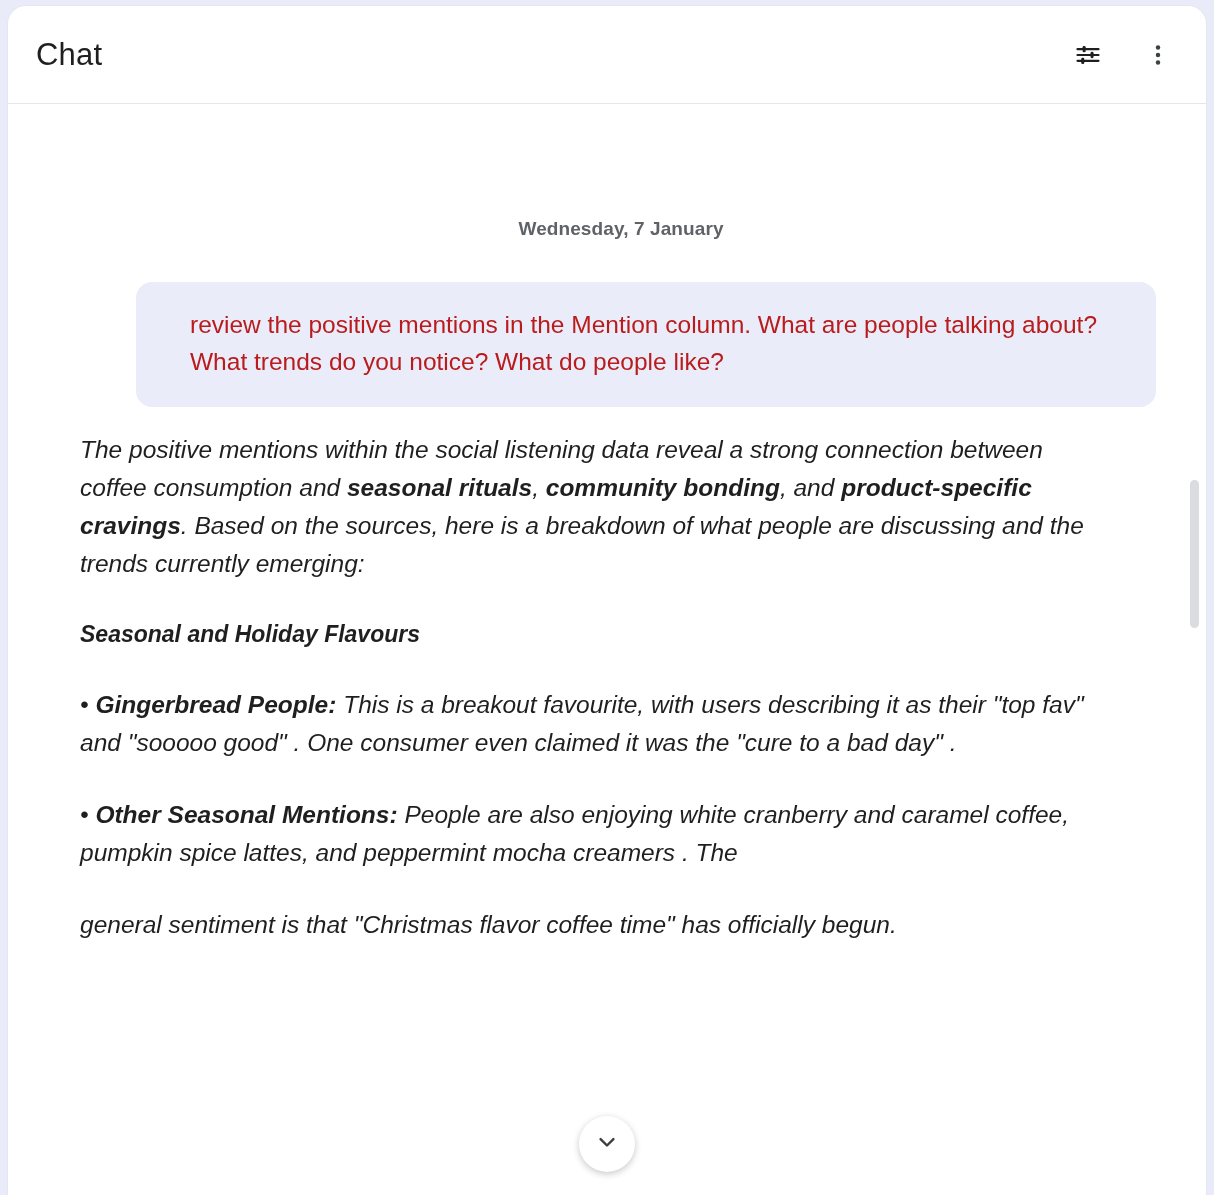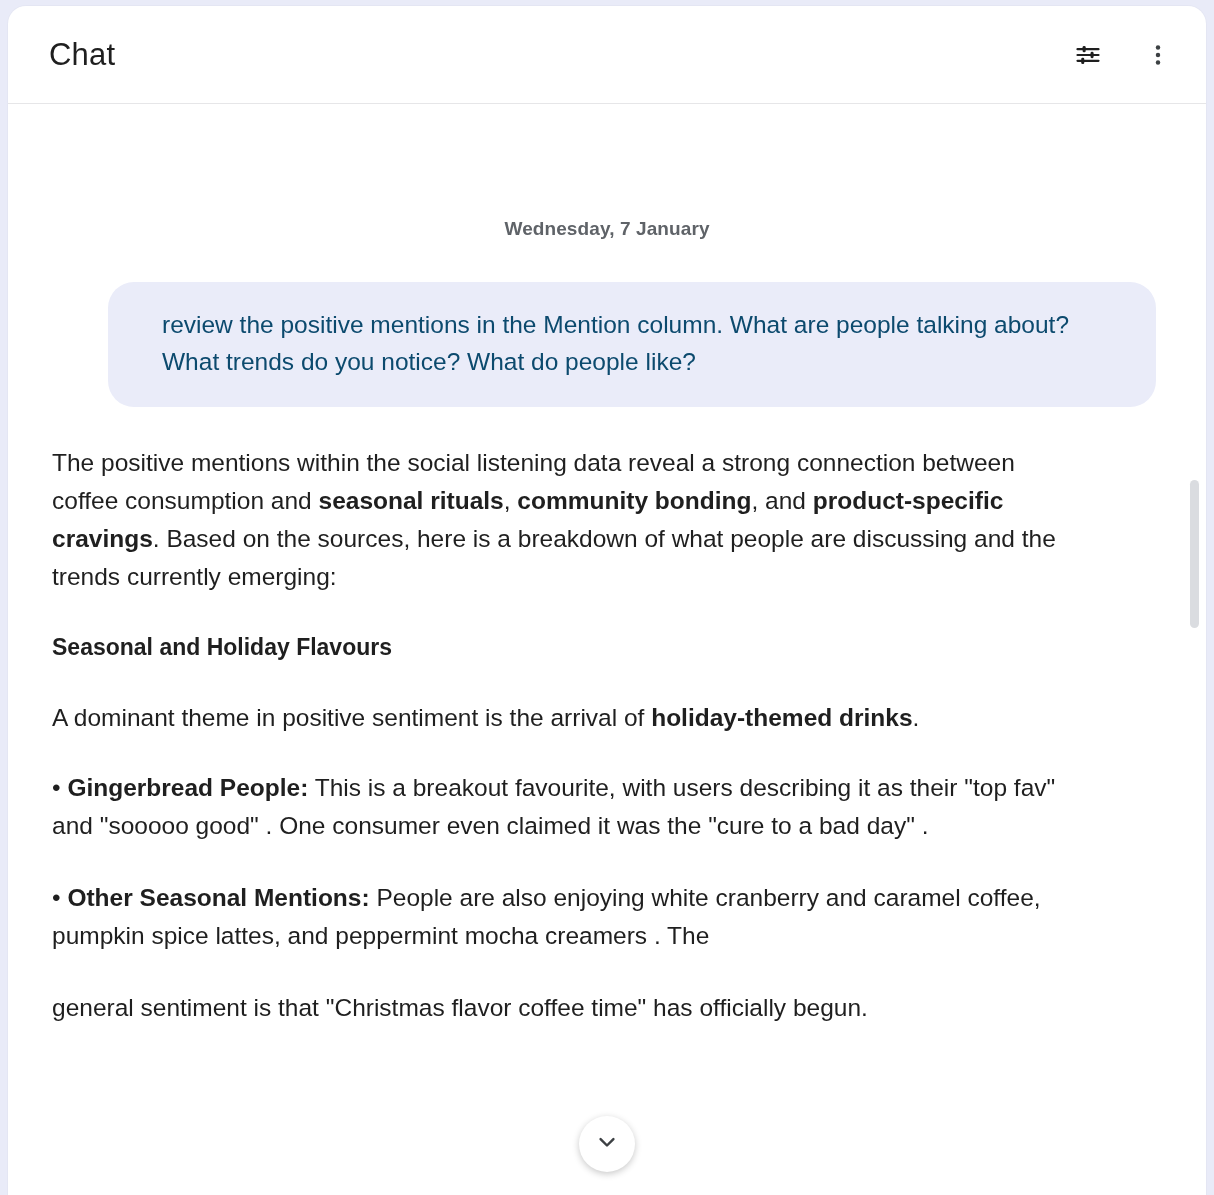--- a/index.html
+++ b/index.html
@@ -26,21 +26,21 @@
     overflow: hidden;
     box-shadow: 0 0 0 1px rgba(0,0,0,0.02);
   }
   
   .chat-header {
     position: relative;
     height: 98px;
     border-bottom: 1px solid #e6e6e8;
     display: flex;
     align-items: center;
-    padding: 0 26px 0 41px;
+    padding: 0 26px 0 28px;
     box-sizing: border-box;
   }
   .chat-title {
     font-size: 31px;
     color: #1f1f1f;
     font-weight: 400;
     letter-spacing: 0.2px;
     flex: 1;
   }
   .header-actions {
@@ -59,47 +59,48 @@
   }
 
   
   .chat-body {
     position: relative;
     height: calc(100% - 99px);
     padding: 0 0 0 0;
     overflow: hidden;
   }
   .content {
-    padding: 0 44px 0 44px;
+    padding: 0 44px 0 72px;
   }
   .date-divider {
     text-align: center;
     font-size: 19px;
     color: #5f6368;
     font-weight: 600;
     margin-top: 114px;
     letter-spacing: 0.1px;
   }
 
   .user-bubble {
     margin: 42px 6px 0 56px;
     background: #eaecf9;
-    border-radius: 26px;
+    border-radius: 16px;
     padding: 24px 38px 26px 54px;
     font-size: 24.5px;
     line-height: 1.53;
-    color: #0c4a6e;
+    color: #b91c1c;
     box-sizing: border-box;
   }
 
   .assistant {
-    margin-top: 37px;
+    margin-top: 24px;
     font-size: 24.5px;
     line-height: 1.55;
     color: #1f1f1f;
+    font-style: italic;
   }
   .assistant p {
     margin: 0 0 34px 0;
     max-width: 1010px;
   }
   .assistant p.tight { margin-bottom: 32px; }
   .assistant b, .assistant strong { font-weight: 700; }
   .sub-heading {
     font-weight: 700;
     font-size: 23px;
@@ -188,21 +189,20 @@
         <div class="date-divider">Wednesday, 7 January</div>
 
         <div class="user-bubble">review the positive mentions in the Mention column. What are people talking about? What trends do you notice? What do people like?</div>
 
         <div class="assistant">
 
           <p><span>The positive mentions within the social listening data reveal a strong connection between coffee consumption and </span><b>seasonal rituals</b><span>, </span><b>community bonding</b><span>, and </span><b>product-specific cravings</b><span>. Based on the sources, here is a breakdown of what people are discussing and the trends currently emerging:</span></p>
 
           <div class="sub-heading">Seasonal and Holiday Flavours</div>
 
-          <p class="tight"><span>A dominant theme in positive sentiment is the arrival of </span><b>holiday-themed drinks</b><span>.</span></p>
 
           <div class="bullet"><span>•</span> <b>Gingerbread People:</b><span> This is a breakout favourite, with users describing it as their "top fav" and "sooooo good" . One consumer even claimed it was the "cure to a bad day" .</span></div>
 
 
           <div class="bullet"><span>•</span> <b>Other Seasonal Mentions:</b><span> People are also enjoying white cranberry and caramel coffee, pumpkin spice lattes, and peppermint mocha creamers . The</span></div>
 
           <div class="cut-line">general sentiment is that "Christmas flavor coffee time" has officially begun.</div>
 
         </div>
       </div>

